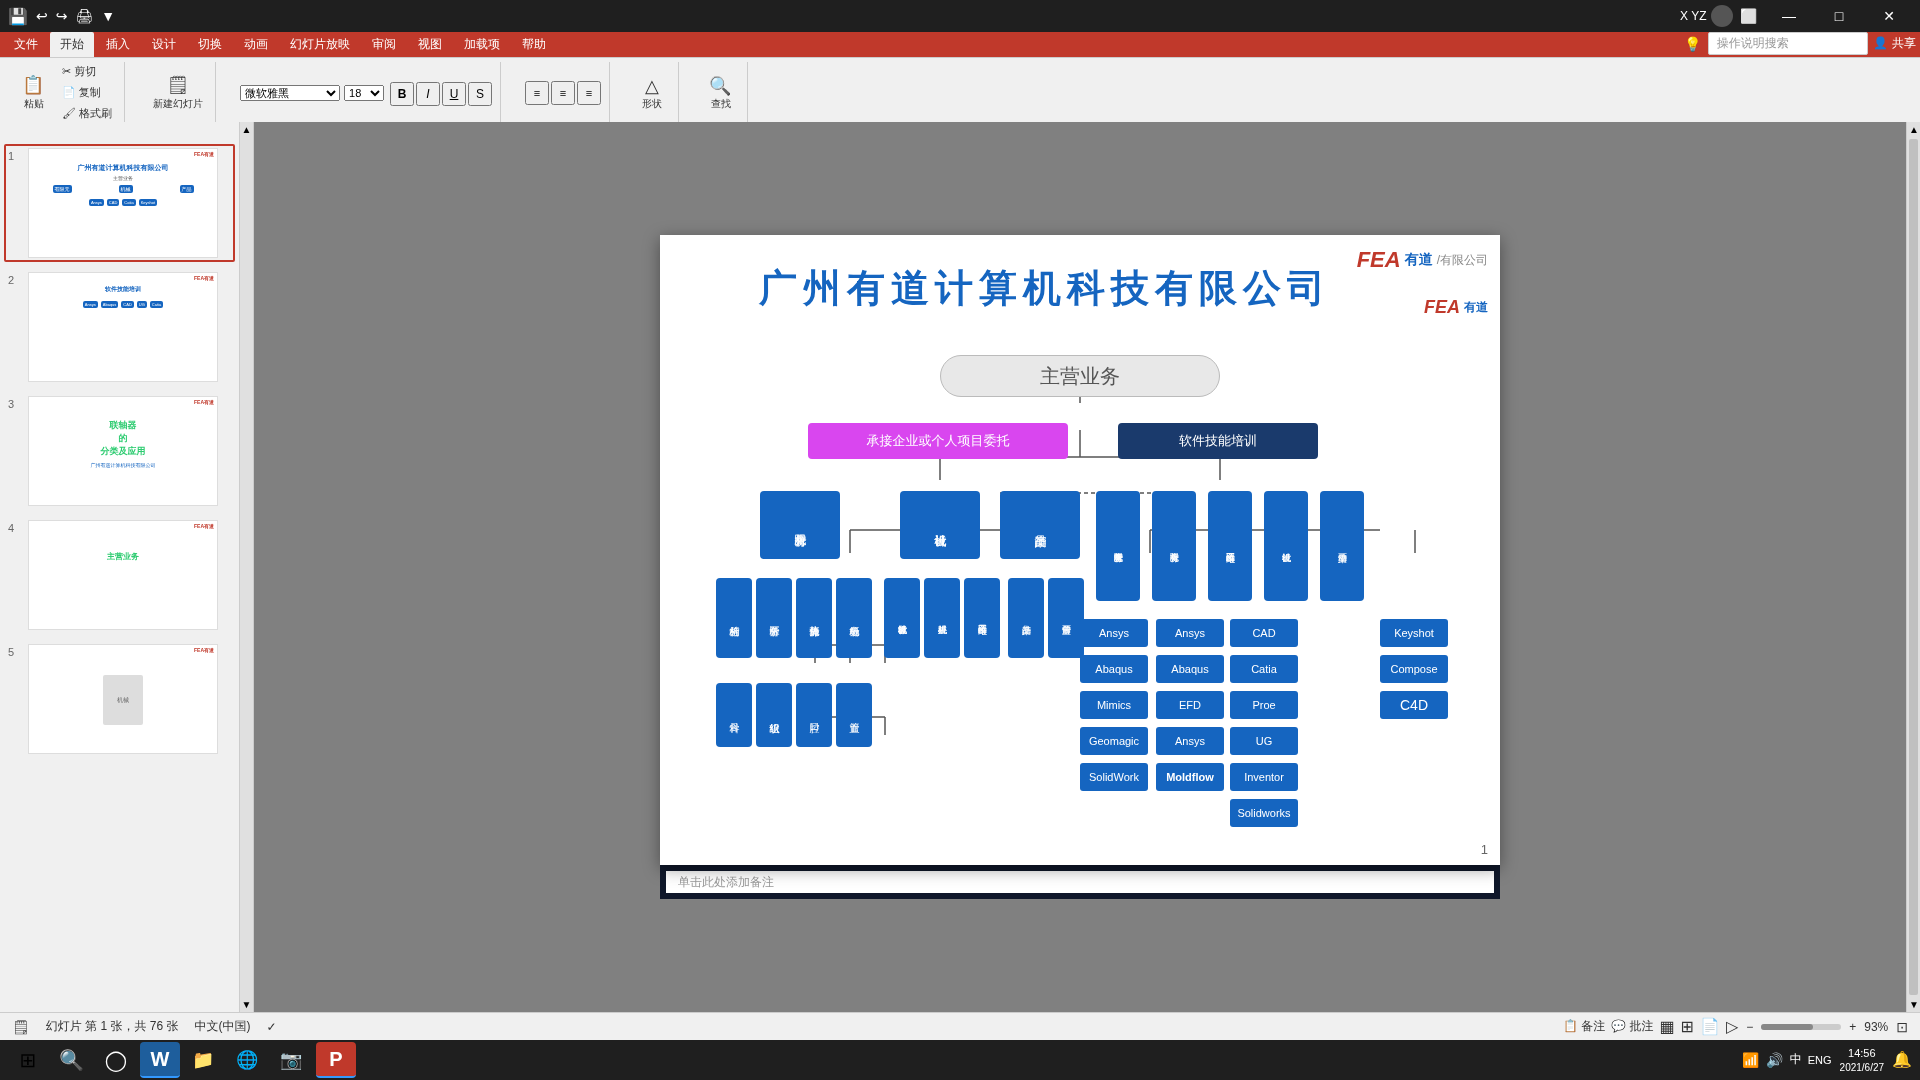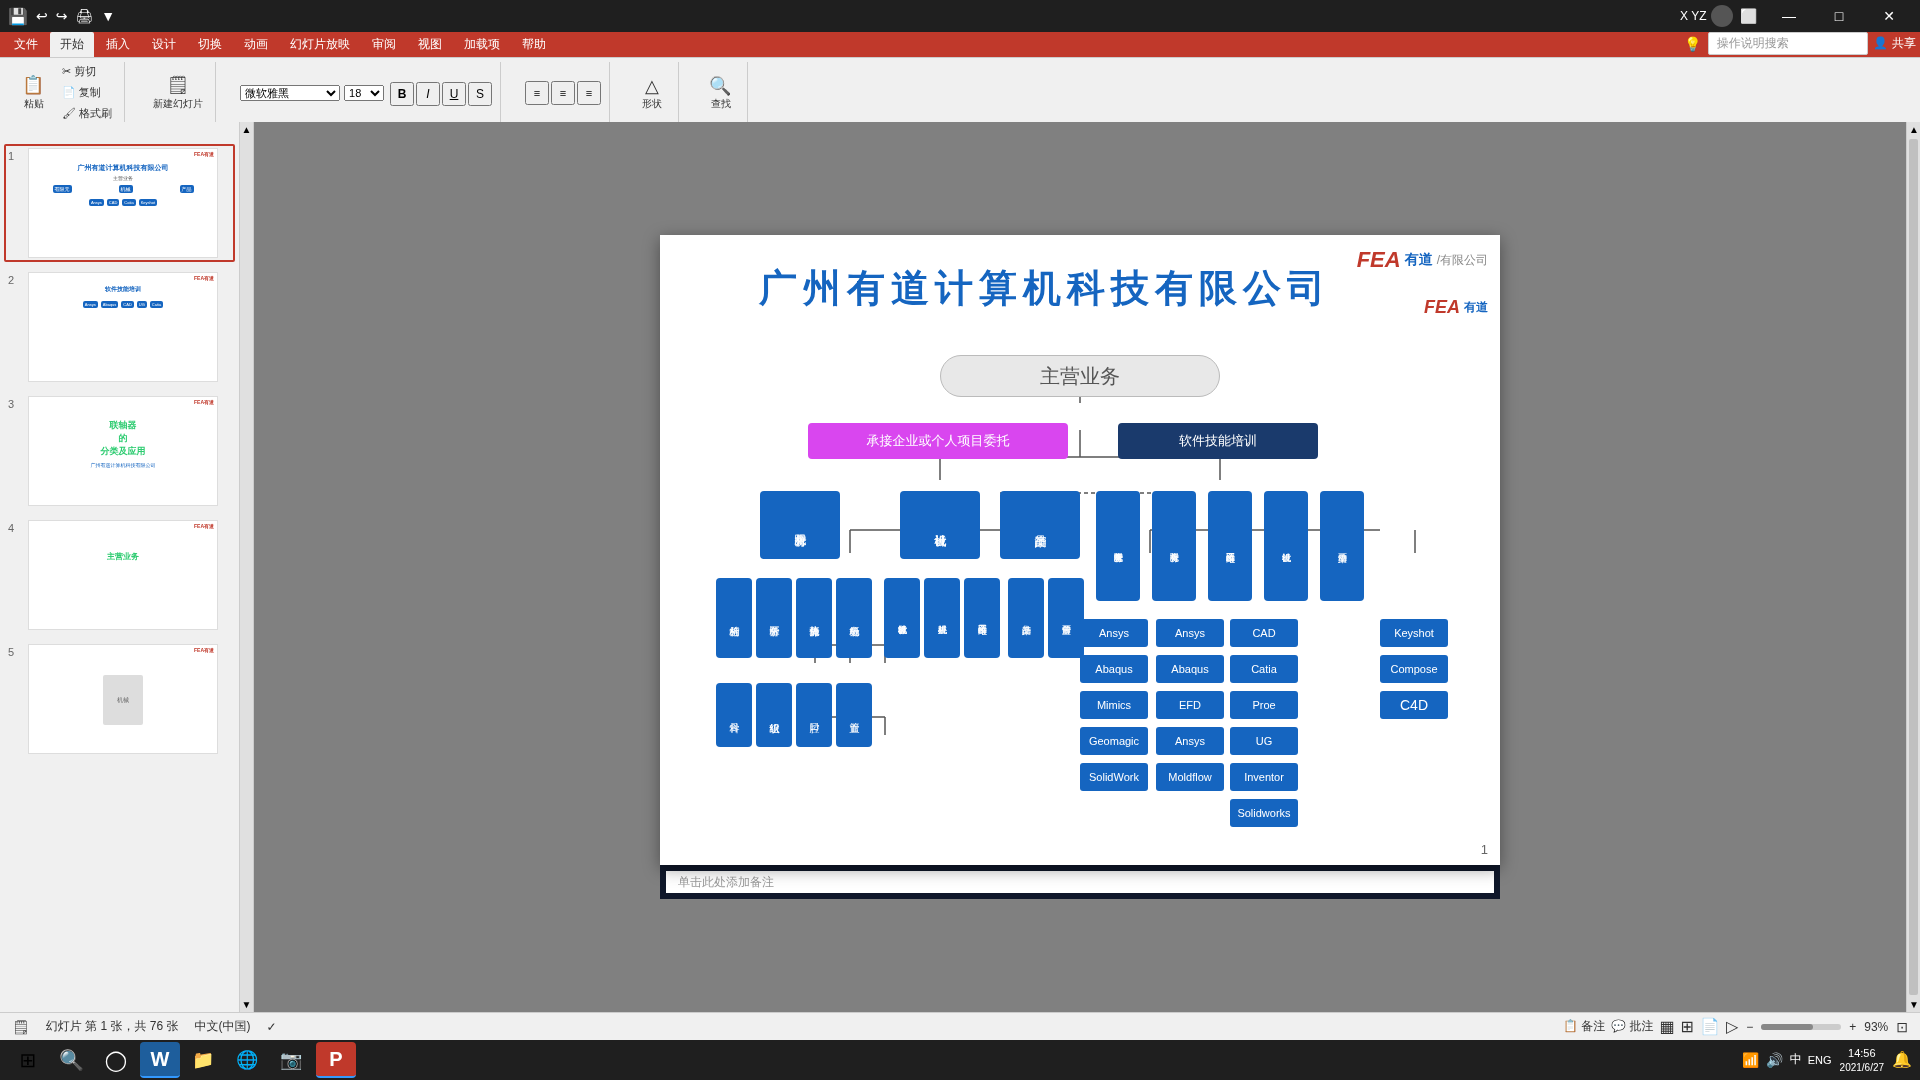--- a/index.html
+++ b/index.html
@@ -434,21 +434,21 @@
       <div style="position:absolute;top:420px;left:496px;width:68px;height:28px;background:#1565c0;border-radius:3px;display:flex;align-items:center;justify-content:center;">
         <span style="color:white;font-size:11px;">Abaqus</span>
       </div>
       <div style="position:absolute;top:456px;left:496px;width:68px;height:28px;background:#1565c0;border-radius:3px;display:flex;align-items:center;justify-content:center;">
         <span style="color:white;font-size:11px;">EFD</span>
       </div>
       <div style="position:absolute;top:492px;left:496px;width:68px;height:28px;background:#1565c0;border-radius:3px;display:flex;align-items:center;justify-content:center;">
         <span style="color:white;font-size:11px;">Ansys</span>
       </div>
       <div style="position:absolute;top:528px;left:496px;width:68px;height:28px;background:#1565c0;border-radius:3px;display:flex;align-items:center;justify-content:center;">
-        <span style="color:white;font-size:11px;">Moldflow</span>
+        <span style="color:white;font-size:11px;font-weight:bold;">Moldflow</span>
       </div>
 
       <div style="position:absolute;top:384px;left:570px;width:68px;height:28px;background:#1565c0;border-radius:3px;display:flex;align-items:center;justify-content:center;">
         <span style="color:white;font-size:11px;">CAD</span>
       </div>
       <div style="position:absolute;top:420px;left:570px;width:68px;height:28px;background:#1565c0;border-radius:3px;display:flex;align-items:center;justify-content:center;">
         <span style="color:white;font-size:11px;">Catia</span>
       </div>
       <div style="position:absolute;top:456px;left:570px;width:68px;height:28px;background:#1565c0;border-radius:3px;display:flex;align-items:center;justify-content:center;">
         <span style="color:white;font-size:11px;">Proe</span>

